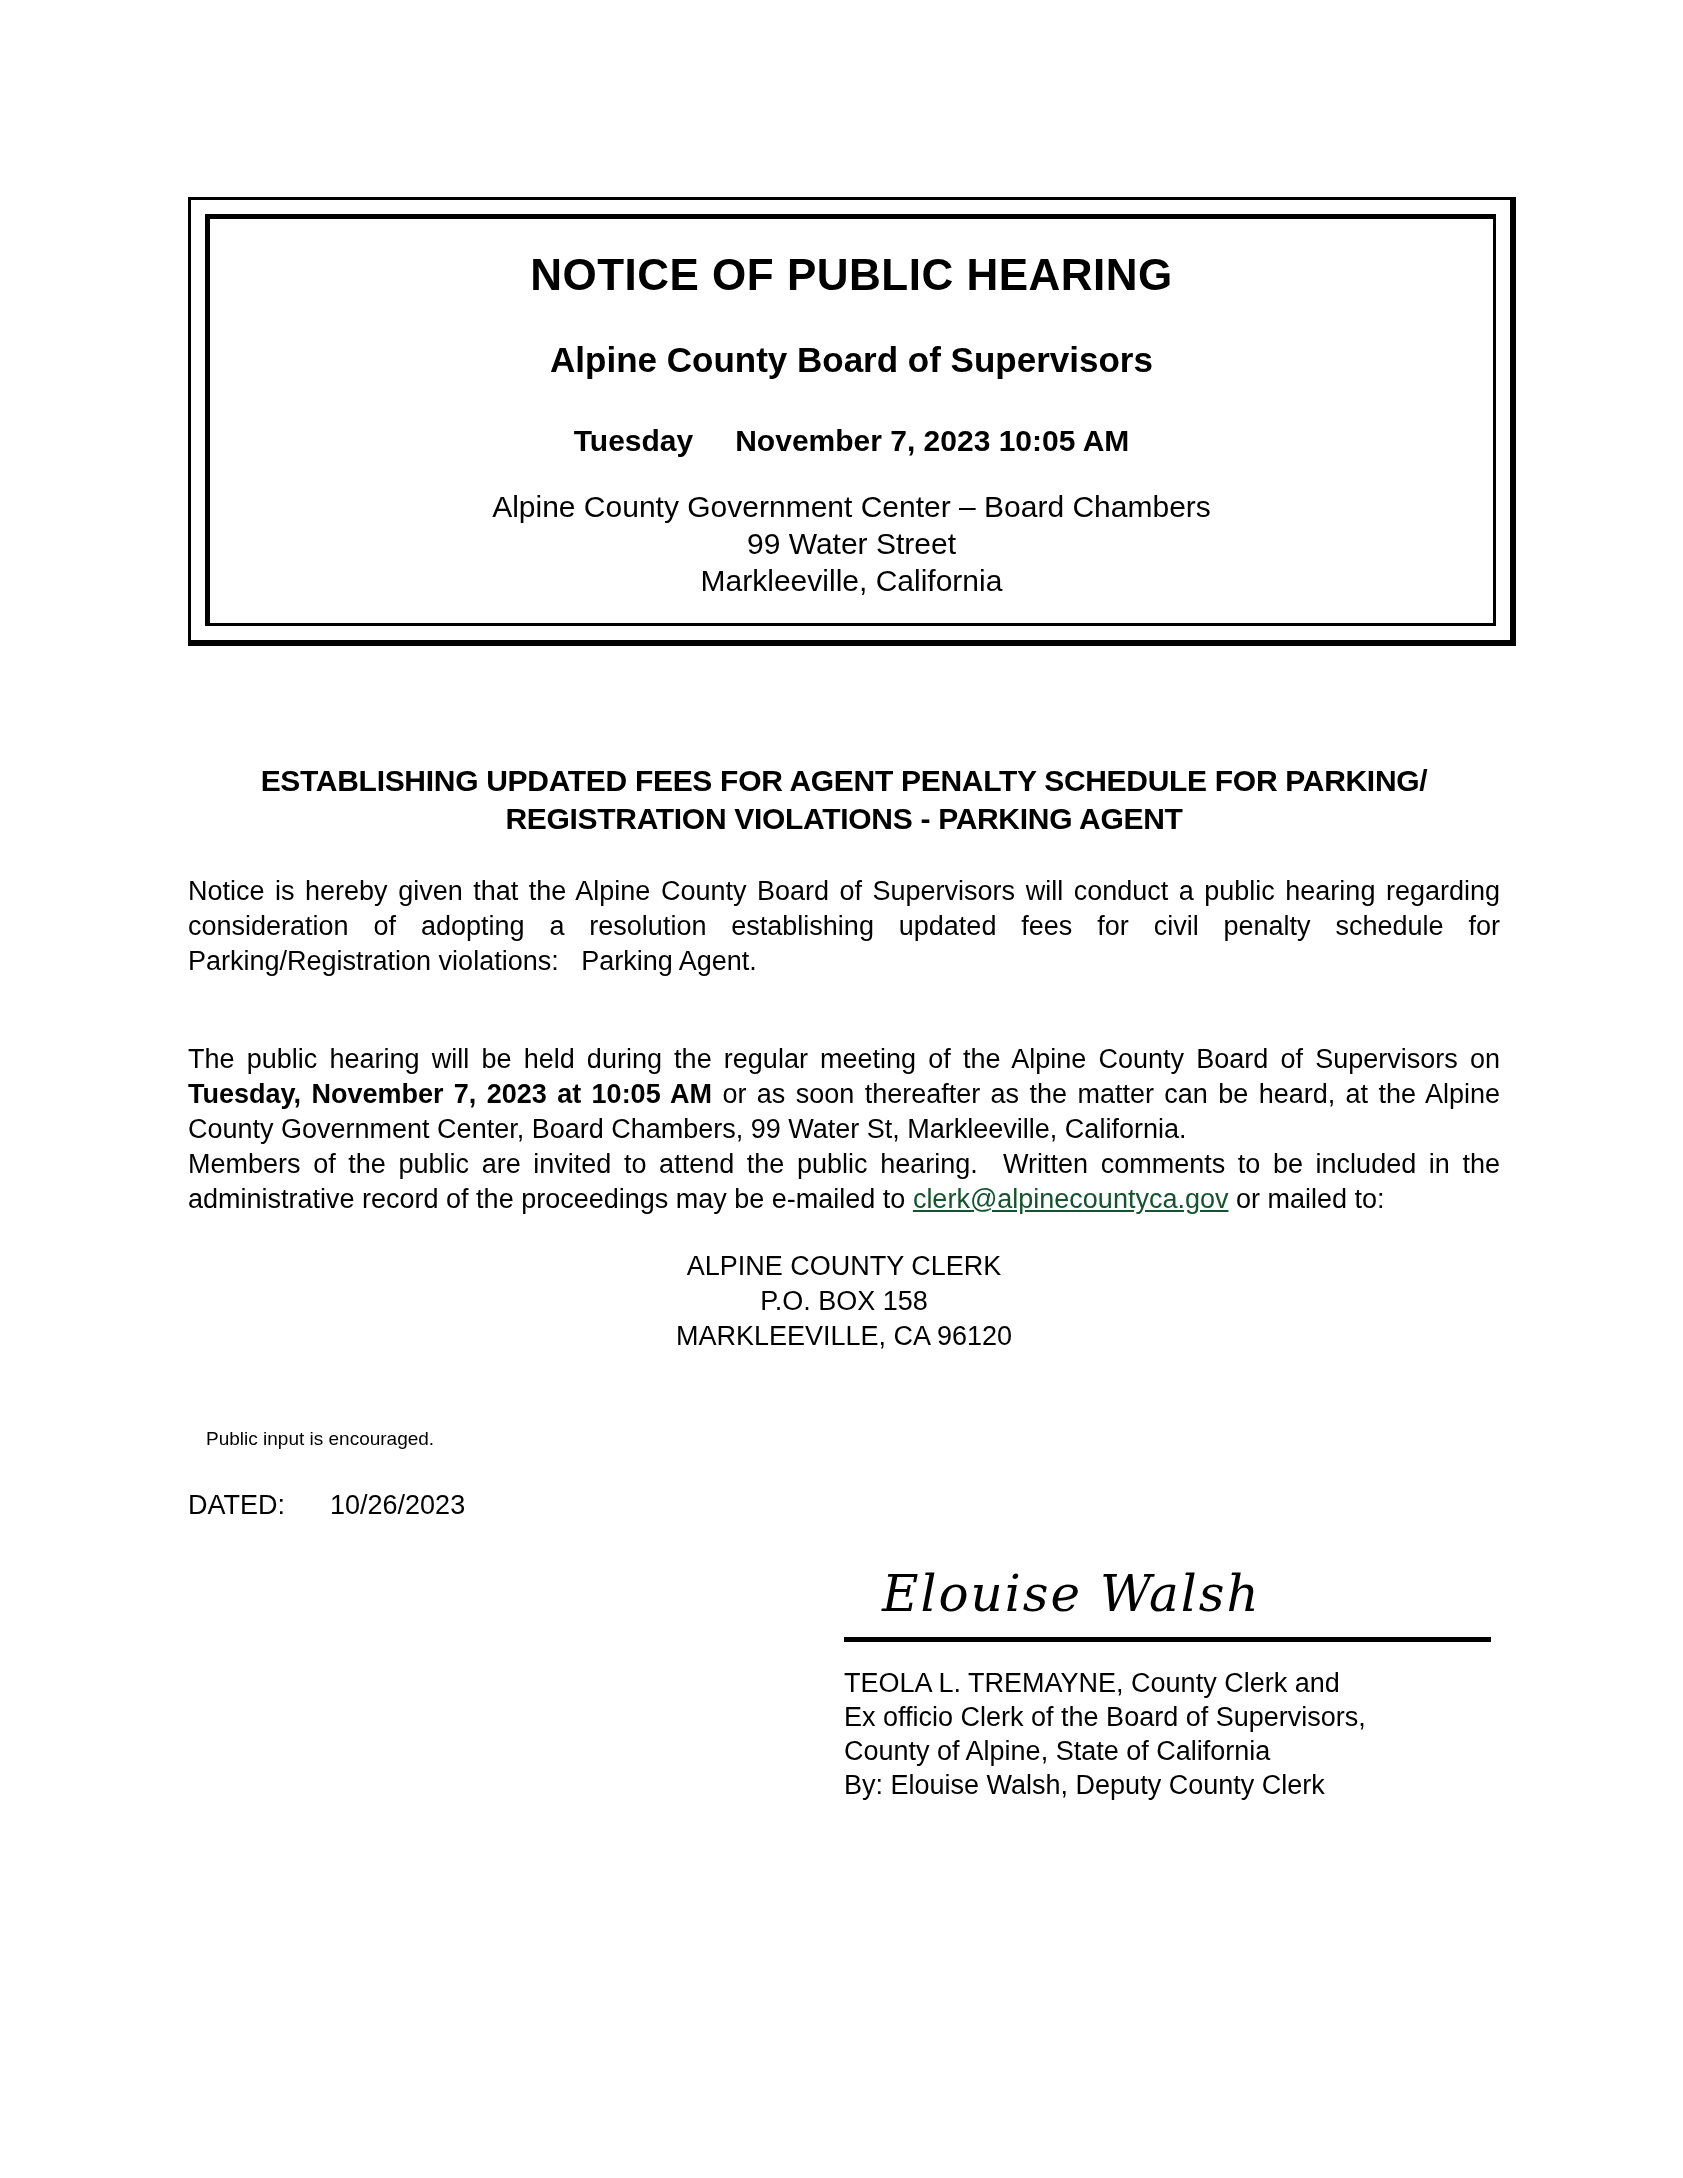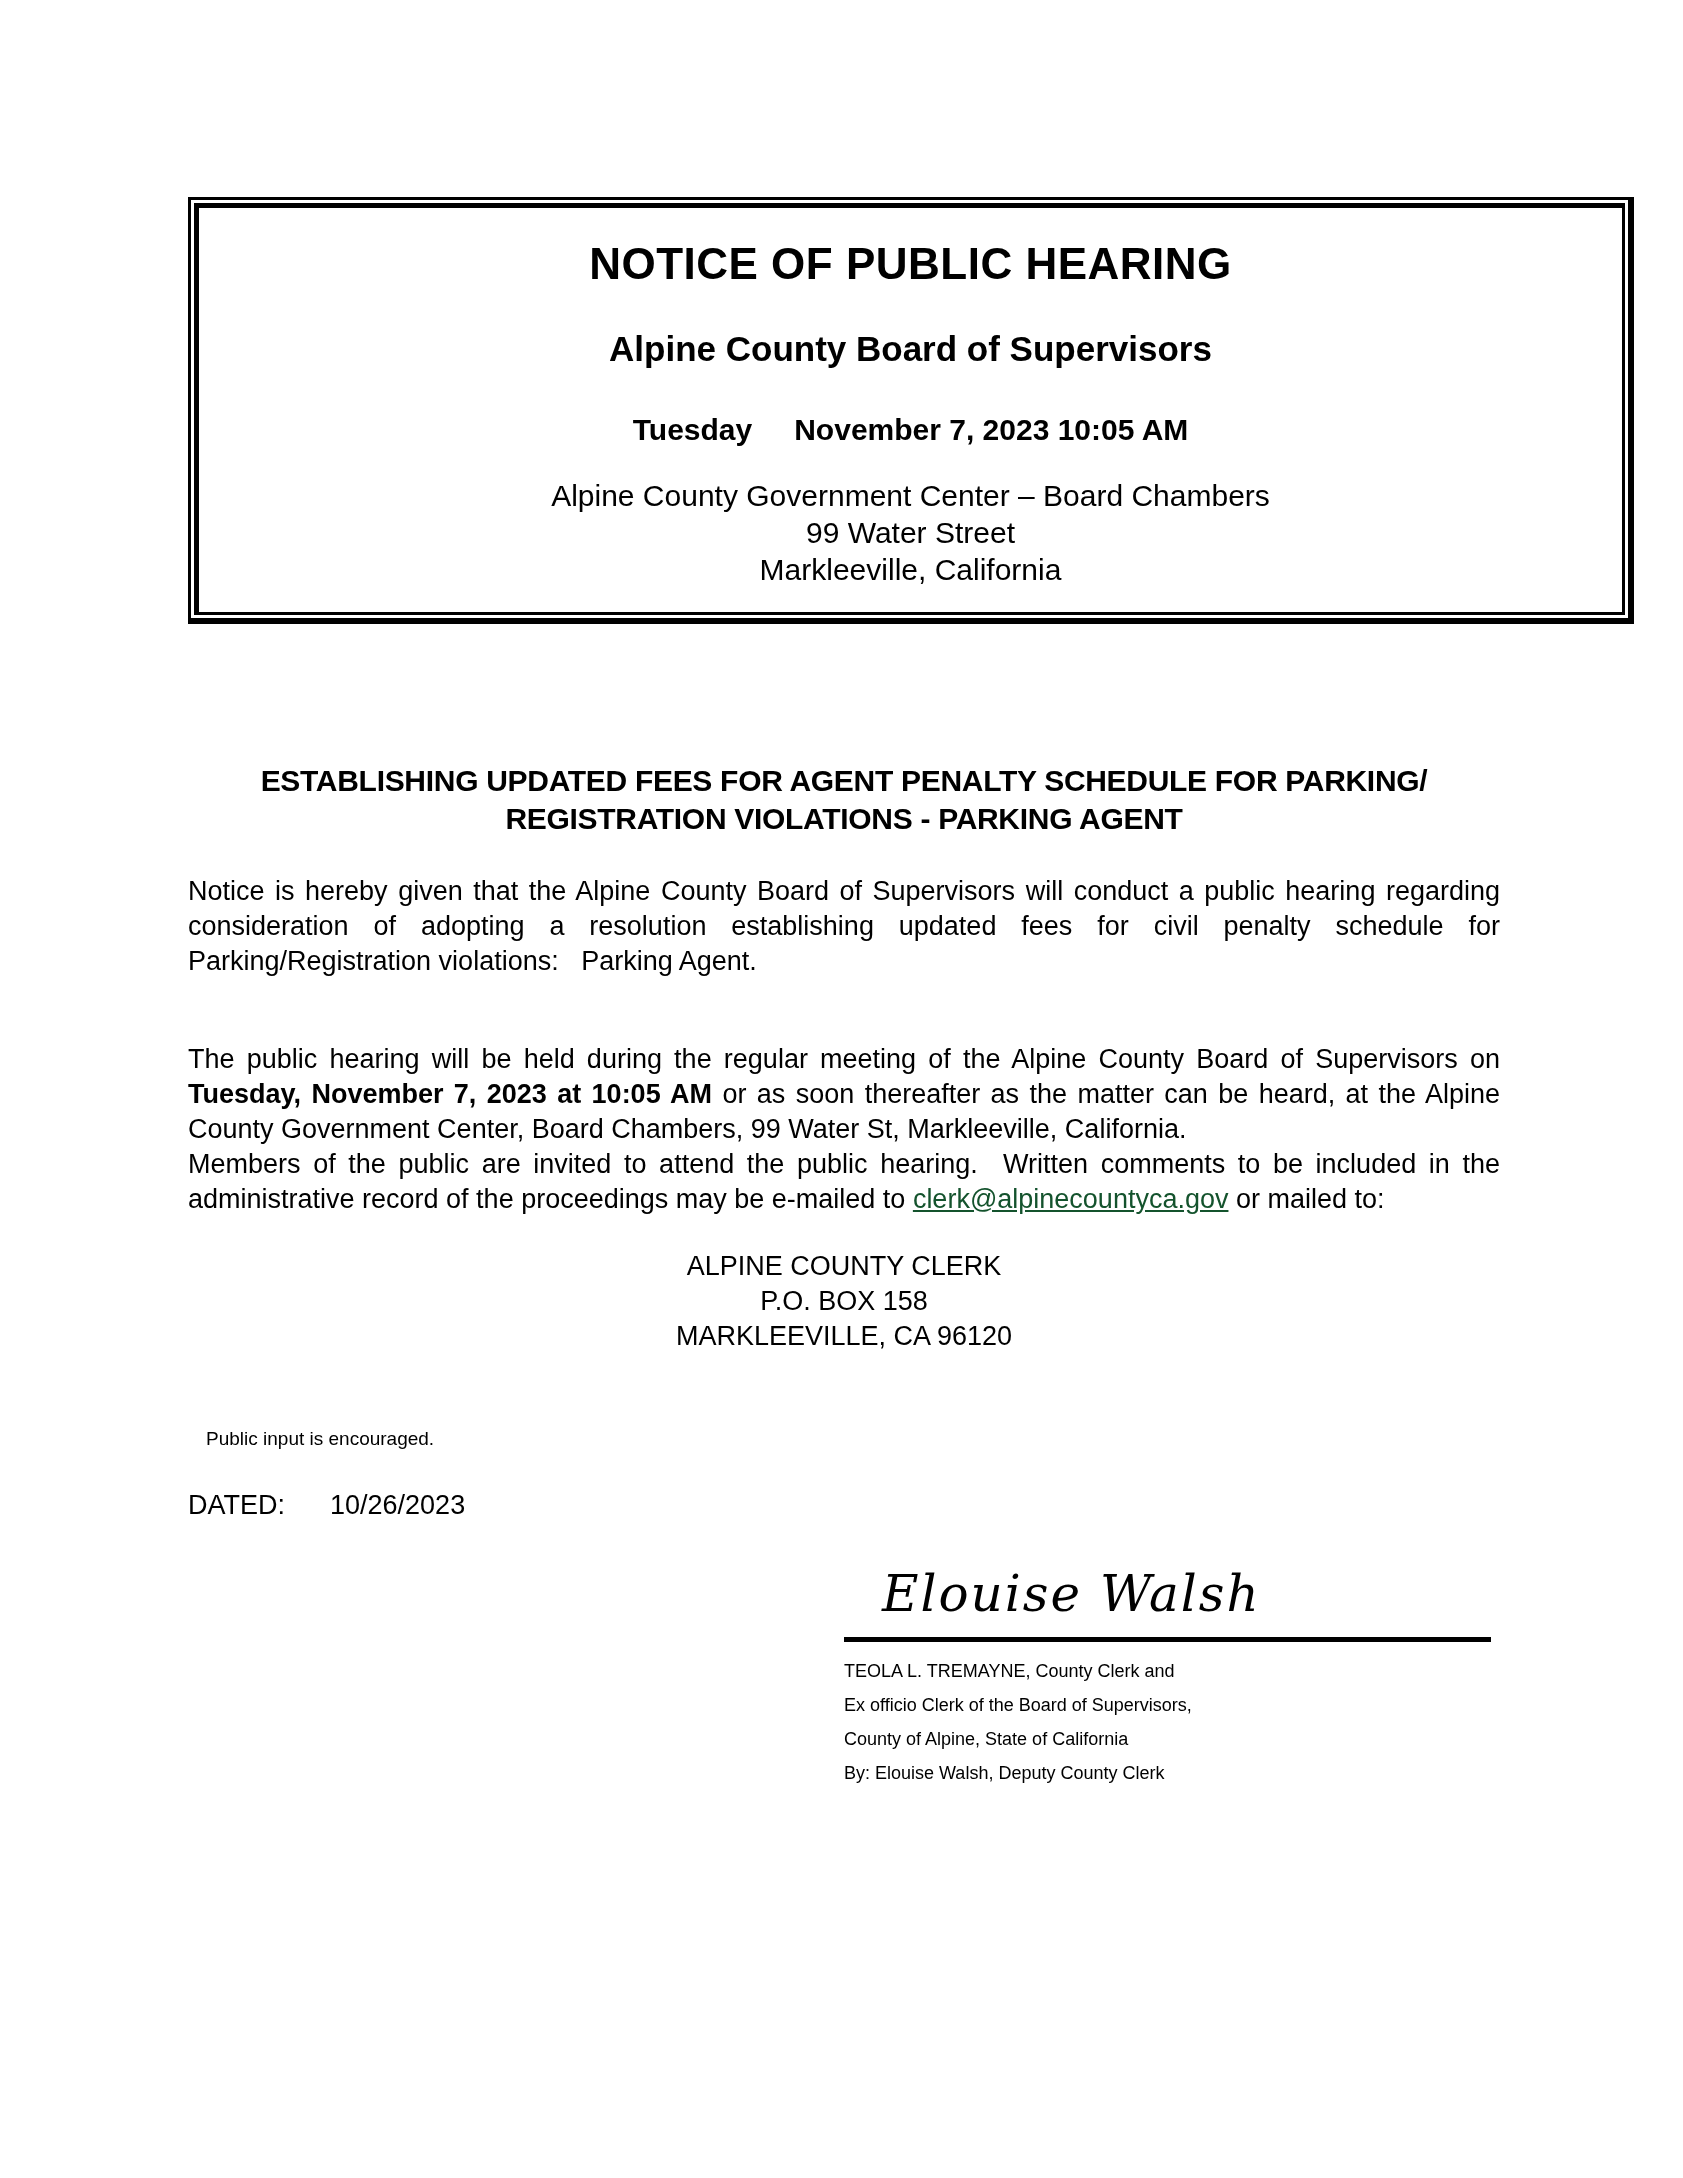--- a/index.html
+++ b/index.html
@@ -6,25 +6,25 @@
   .page{
     position:relative;
     width:1683px;height:2178px;
     background:#ffffff;
     color:#000000;
     font-family:"Liberation Sans","DejaVu Sans",sans-serif;
     overflow:hidden;
   }
   
   .box-outer{
-    position:absolute;left:188px;top:197px;width:1446px;
+    position:absolute;left:188px;top:197px;width:1328px;
     box-sizing:border-box;
     border-style:solid;border-color:#000;
     border-width:3px 6px 6px 3px;
-    padding:3px;
+    padding:14px;
     background:#fff;
   }
   .box-inner{
     border-style:solid;border-color:#000;
     border-width:5px 3px 3px 5px;
     text-align:center;
     padding:30px 20px 24px 20px;
   }
   .box-title{
     font-size:44px;font-weight:bold;line-height:51px;
@@ -88,22 +88,22 @@
     font-size:50px;line-height:61px;
     letter-spacing:2px;
     padding:0 0 12px 38px;
     white-space:nowrap;
   }
   .signature-line{
     border-top:5px solid #000;
     width:647px;height:0;
   }
   .signatory{
-    margin-top:12px;
-    font-size:18px;line-height:34px;
+    margin-top:24px;
+    font-size:27px;line-height:34px;
   }
 </style>
 </head>
 <body>
 
 <div class="page">
 
   <div class="box-outer">
     <div class="box-inner">
       <div class="box-title">NOTICE OF PUBLIC HEARING</div>

